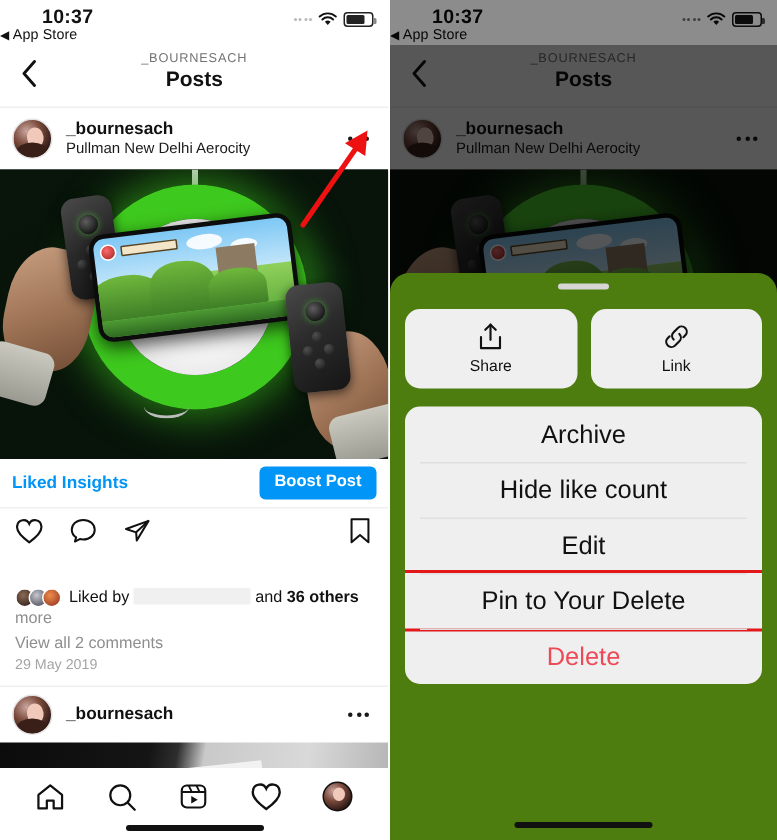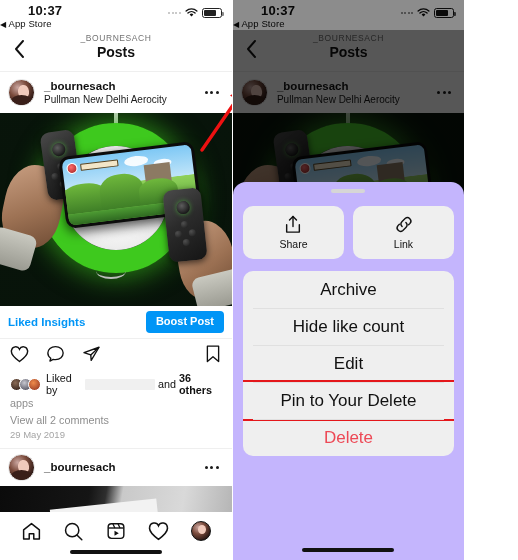--- a/index.html
+++ b/index.html
@@ -2,21 +2,21 @@
 <html><head>
 <meta charset="utf-8">
 <style>
   * { box-sizing: border-box; margin: 0; padding: 0; }
   html, body {
     width: 518px; height: 560px;
     font-family: "Liberation Sans", sans-serif;
     background: #ffffff;
     overflow: hidden;
   }
-  .screens { display: flex; width: 464px; height: 560px; }
+  .screens { display: flex; width: 518px; height: 560px; }
   .phone { width: 259px; height: 560px; position: relative; background: #fff; overflow: hidden; }
   .phone.right { border-left: 1px solid #fff; }
 
   
   .statusbar { height: 30px; position: relative; }
   .sb-time {
     position: absolute; left: 28px; top: 3px;
     font-size: 13px; font-weight: bold; color: #111; letter-spacing: .2px;
   }
   .sb-back {
@@ -183,21 +183,21 @@
     background: #0095f6; color: #fff; font-size: 11px; font-weight: bold;
     padding: 4px 10px; border-radius: 4px; border: none; line-height: 1.2;
   }
 
   
   .actions { height: 30px; display: flex; align-items: center; padding: 0 9px; gap: 16px; }
   .actions .spacer { flex: 1; }
   .act { width: 20px; height: 20px; display: flex; align-items: center; justify-content: center; }
 
   
-  .likes-row { display: flex; align-items: center; padding: 3px 10px 0; font-size: 10.8px; color: #111; }
+  .likes-row { display: flex; padding: 3px 10px 0; font-size: 10.8px; color: #111; margin-top: 20px; }
   .mini-avs { display: flex; margin-right: 5px; }
   .mini-av {
     width: 13px; height: 13px; border-radius: 50%; border: 1.2px solid #fff; margin-left: -4px;
   }
   .mini-av:first-child { margin-left: 0; }
   .mini-av.a1 { background: radial-gradient(circle at 40% 35%, #8a6a55, #241510); }
   .mini-av.a2 { background: radial-gradient(circle at 40% 35%, #c7c7cf, #3b3b4a); }
   .mini-av.a3 { background: radial-gradient(circle at 40% 35%, #ef8b4b, #8c2f1f); }
   .likes-row b { font-weight: bold; }
   .redact {
@@ -239,21 +239,21 @@
   }
   .home-ind {
     position: absolute; left: 50%; bottom: 6px; transform: translateX(-50%);
     width: 92px; height: 4px; background: #111; border-radius: 3px;
   }
 
   
   .dimmer { position: absolute; inset: 0; background: rgba(0,0,0,.45); }
   .sheet {
     position: absolute; left: 0; right: 0; bottom: 0; top: 182px;
-    background: #c4b5fd; border-radius: 13px 13px 0 0; padding: 0 10px;
+    background: #4d7c0f; border-radius: 13px 13px 0 0; padding: 0 10px;
   }
   .grabber {
     width: 34px; height: 4px; border-radius: 3px; background: #d6d6d6;
     margin: 7px auto 0;
   }
   .quick-row { display: flex; gap: 9px; margin-top: 13px; }
   .quick {
     flex: 1; background: #efefef; border-radius: 10px; height: 53px;
     display: flex; flex-direction: column; align-items: center; justify-content: center; gap: 4px;
   }
@@ -412,21 +412,21 @@
       <span class="mini-avs">
         <span class="mini-av a1"></span>
         <span class="mini-av a2"></span>
         <span class="mini-av a3"></span>
       </span>
       <span>Liked by</span>
       <span class="redact"></span>
       <span>and</span>&nbsp;<b>36 others</b>
     </div>
 
-    <div class="more">apps</div>
+    <div class="more">more</div>
     <div class="comments">View all 2 comments</div>
     <div class="date">29 May 2019</div>
 
     <div class="post2-head">
       <div class="avatar"></div>
       <div class="ph-text">
         <div class="ph-name">_bournesach</div>
       </div>
       <div class="dots-btn">
           <i></i>

